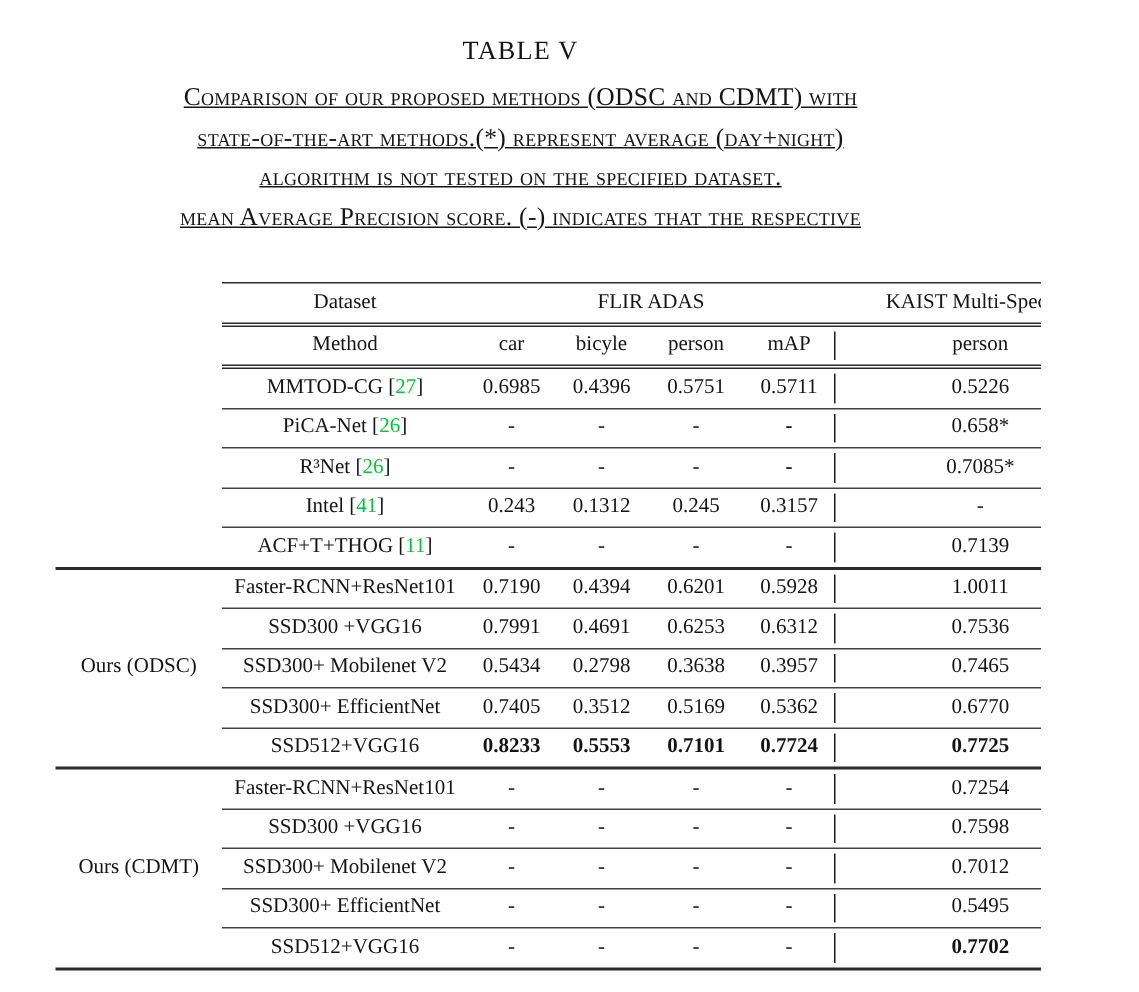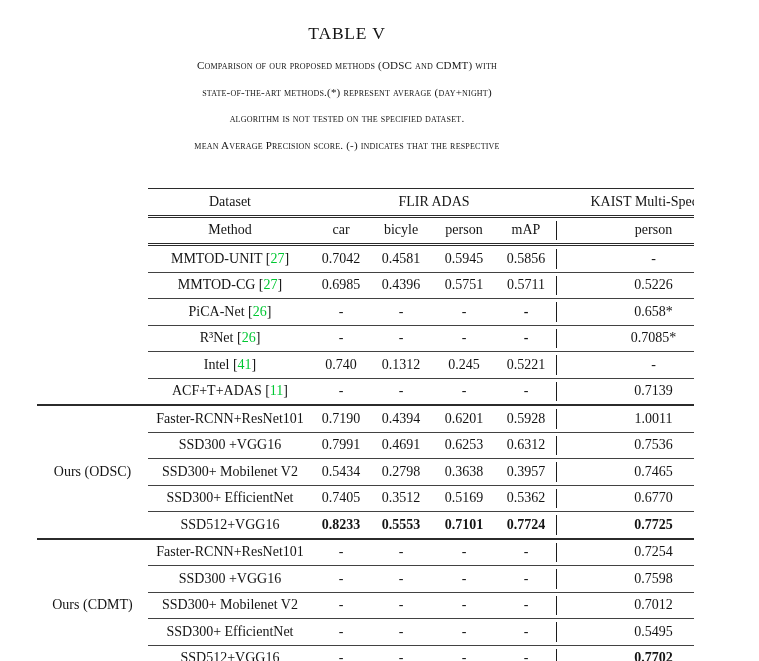--- a/index.html
+++ b/index.html
@@ -7,22 +7,22 @@
     position:relative; width:694px; height:661px; background:#ffffff;
     font-family:"Liberation Serif","DejaVu Serif",serif; color:#141414;
     overflow:hidden;
   }
   .table-title {
     padding-top:23px; text-align:center; font-size:17.5px;
     letter-spacing:0.8px; color:#151515;
   }
   .table-caption { margin-top:8px; }
   .cap-line {
-    text-align:center; font-variant:small-caps; font-size:11px;
-    line-height:26.5px; letter-spacing:0.2px; color:#151515;
+    text-align:center; font-variant:small-caps; font-size:17px;
+    line-height:26.5px; letter-spacing:0.2px; color:#151515;text-decoration:underline;
   }
   table.tbl {
     position:absolute; left:37px; top:188px; width:714px;
     border-collapse:collapse; table-layout:fixed;
   }
   .tbl td {
     height:25.5px; padding:0; text-align:center; vertical-align:middle;
     font-size:14px; line-height:1; color:#141414;
     overflow:hidden; white-space:nowrap;
   }
@@ -77,29 +77,20 @@
       </tr>
       <tr class="r-sub">
         <td class="gcell"></td>
         <td>Method</td>
         <td>car</td>
         <td>bicyle</td>
         <td>person</td>
         <td>mAP</td>
         <td class="kcell">person</td>
       </tr>
-    <tr class="r-in">
-          <td class="gcell"></td>
-          <td><span>MMTOD-UNIT</span><span class="cite"><span class="cnum">27</span></span></td>
-          <td class="">0.7042</td>
-          <td class="">0.4581</td>
-          <td class="">0.5945</td>
-          <td class="">0.5856</td>
-          <td class="kcell">-</td>
-        </tr>
         <tr class="r-in">
           <td class="gcell"></td>
           <td><span>MMTOD-CG</span><span class="cite"><span class="cnum">27</span></span></td>
           <td class="">0.6985</td>
           <td class="">0.4396</td>
           <td class="">0.5751</td>
           <td class="">0.5711</td>
           <td class="kcell">0.5226</td>
         </tr>
         <tr class="r-in">
@@ -116,29 +107,29 @@
           <td><span>R³Net</span><span class="cite"><span class="cnum">26</span></span></td>
           <td class="">-</td>
           <td class="">-</td>
           <td class="">-</td>
           <td class=" b">-</td>
           <td class="kcell">0.7085*</td>
         </tr>
         <tr class="r-in">
           <td class="gcell"></td>
           <td><span>Intel</span><span class="cite"><span class="cnum">41</span></span></td>
-          <td class="">0.740</td>
+          <td class="">0.243</td>
           <td class="">0.1312</td>
           <td class="">0.245</td>
-          <td class="">0.5221</td>
+          <td class="">0.3157</td>
           <td class="kcell">-</td>
         </tr>
         <tr class="r-sec">
           <td class="gcell"></td>
-          <td><span>ACF+T+ADAS</span><span class="cite"><span class="cnum">11</span></span></td>
+          <td><span>ACF+T+THOG</span><span class="cite"><span class="cnum">11</span></span></td>
           <td class="">-</td>
           <td class="">-</td>
           <td class="">-</td>
           <td class="">-</td>
           <td class="kcell">0.7139</td>
         </tr>
         <tr class="r-in">
           <td class="gcell"></td>
           <td><span>Faster-RCNN+ResNet101</span></td>
           <td class="">0.7190</td>

